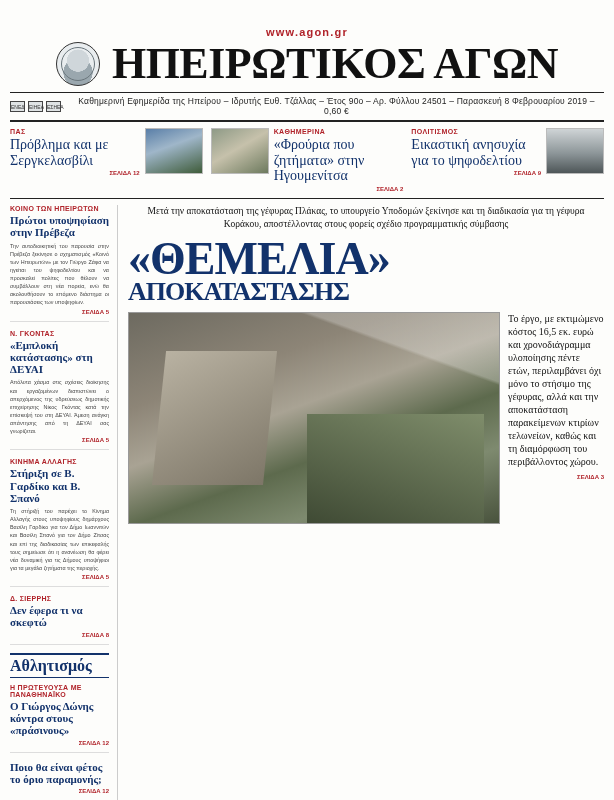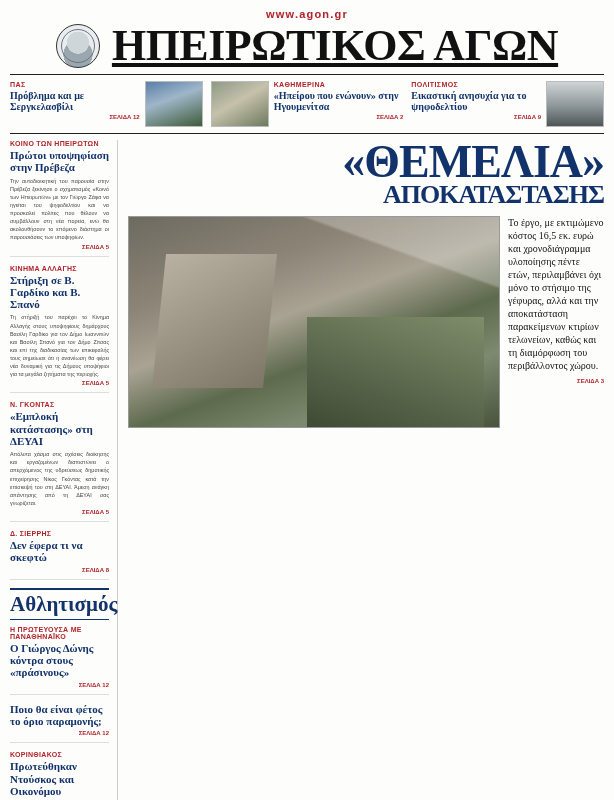--- a/index.html
+++ b/index.html
@@ -17,29 +17,28 @@
     padding: 0 10px;
   }
 
   
   .site-url {
     text-align: center;
     color: #b0232a;
     font-size: 11px;
     font-weight: bold;
     letter-spacing: 1.2px;
-    padding-top: 8px;
+    padding-top: 26px;
   }
   .masthead {
     display: flex;
     align-items: center;
     justify-content: center;
     gap: 12px;
     padding: 4px 0 2px;
-    text-decoration: underline;
   }
   .crest {
     width: 44px; height: 44px;
     border-radius: 50%;
     border: 1.5px solid #333;
     background:
       radial-gradient(circle at 50% 42%, #cfd6da 0 34%, transparent 35%),
       radial-gradient(circle at 50% 70%, #9aa7ae 0 40%, transparent 41%),
       #e9edef;
     position: relative;
@@ -94,21 +93,21 @@
     border-bottom: 1px solid #222;
   }
   .teaser { display: flex; gap: 5px; }
   .teaser-txt { flex: 1 1 auto; min-width: 0; }
   .teaser-kicker {
     font-size: 7px; font-weight: bold; color: #b0232a;
     letter-spacing: 0.4px; margin-bottom: 2px;
   }
   .teaser-head {
     font-family: "Liberation Serif", serif;
-    font-weight: bold; font-size: 10px; line-height: 1.12;
+    font-weight: normal; font-size: 14px; line-height: 1.12;
     color: #12326b;
   }
   .teaser-page {
     font-size: 6px; font-weight: bold; color: #b0232a; text-align: right;
     margin-top: 2px;
   }
   .thumb { flex: 0 0 58px; height: 46px; border: 1px solid #bbb; }
   .thumb.t1 { background: linear-gradient(160deg,#5a7fa8 0%,#9fb6c9 40%,#3f5c3a 100%); }
   .thumb.t2 { background: linear-gradient(150deg,#8e9a86 0%,#c6c1ab 45%,#6d7a5e 100%); }
   .thumb.t3 { background: linear-gradient(180deg,#cfd4d6 0%,#8d9699 55%,#4e5658 100%); }
@@ -133,37 +132,37 @@
     font-weight: bold; font-size: 11px; line-height: 1.12; color: #12326b;
     margin-bottom: 3px;
   }
   .rail-body {
     font-size: 5.4px; line-height: 1.5; color: #444; text-align: justify;
   }
   .rail-page { font-size: 6px; font-weight: bold; color: #b0232a; text-align: right; margin-top: 2px; }
 
   .sport-head {
     font-family: "Liberation Serif", serif;
-    font-weight: bold; font-size: 21px; color: #12326b;
+    font-weight: bold; font-size: 16px; color: #12326b;
     border-top: 2px solid #12326b; border-bottom: 1px solid #12326b;
     padding: 2px 0; margin: 2px 0 6px;
   }
 
   
   .lead-intro {
     font-family: "Liberation Serif", serif;
     font-size: 9.5px; line-height: 1.35; color: #111;
     text-align: center;
     padding: 0 4px 6px;
   }
   .lead-title {
     font-family: "Liberation Serif", serif;
     font-weight: bold;
     color: #12326b;
-    text-align: right;
+    text-align: left;
     line-height: 0.94;
     letter-spacing: -1px;
   }
   .lead-title .l1 { font-size: 46px; display: block; }
   .lead-title .l2 { font-size: 26px; display: block; }
 
   .lead-body { display: flex; gap: 8px; padding-top: 8px; }
   .lead-photo {
     flex: 1 1 auto;
     height: 212px;
@@ -199,36 +198,44 @@
 
   <div class="site-url">www.agon.gr</div>
 
   <div class="masthead">
     <div class="crest"></div>
     <div class="paper-title">ΗΠΕΙΡΩΤΙΚΟΣ ΑΓΩΝ</div>
   </div>
 
   <div class="rule-thin"></div>
 
+  <div class="subbar">
+    <div class="subbar-icons">
+      <span class="sq">ΕΝΕΔ</span>
+      <span class="sq">ΕΙΗΕΑ</span>
+      <span class="sq">ΕΣΗΕΑ</span>
+    </div>
+    <div class="subbar-text">Καθημερινή Εφημερίδα της Ηπείρου – Ιδρυτής Ευθ. Τζάλλας – Έτος 90ο – Αρ. Φύλλου 24501 – Παρασκευή 8 Φεβρουαρίου 2019 – 0,60 €</div>
+  </div>
 
   <div class="teasers">
     <div class="teaser">
       <div class="teaser-txt">
         <div class="teaser-kicker">ΠΑΣ</div>
         <div class="teaser-head">Πρόβλημα και με Σεργκελασβίλι</div>
         <div class="teaser-page">ΣΕΛΙΔΑ 12</div>
       </div>
       <div class="thumb t1"></div>
     </div>
 
     <div class="teaser">
       <div class="thumb t2"></div>
       <div class="teaser-txt">
         <div class="teaser-kicker">ΚΑΘΗΜΕΡΙΝΑ</div>
-        <div class="teaser-head">«Ηπείρου που ενώνουν» στην Ηγουμενίτσα</div>
+        <div class="teaser-head">«Φρούρια που ζητήματα» στην Ηγουμενίτσα</div>
         <div class="teaser-page">ΣΕΛΙΔΑ 2</div>
       </div>
     </div>
 
     <div class="teaser">
       <div class="teaser-txt">
         <div class="teaser-kicker">ΠΟΛΙΤΙΣΜΟΣ</div>
         <div class="teaser-head">Εικαστική ανησυχία για το ψηφοδελτίου</div>
         <div class="teaser-page">ΣΕΛΙΔΑ 9</div>
       </div>
@@ -241,34 +248,34 @@
     <div class="rail">
 
       <div class="rail-item">
         <div class="rail-kicker">ΚΟΙΝΟ ΤΩΝ ΗΠΕΙΡΩΤΩΝ</div>
         <div class="rail-head">Πρώτοι υποψηφίαση στην Πρέβεζα</div>
         <div class="rail-body">Την αυτοδιοικητική του παρουσία στην Πρέβεζα ξεκίνησε ο σχηματισμός «Κοινό των Ηπειρωτών» με τον Γιώργο Ζάφα να ηγείται του ψηφοδελτίου και να προσκαλεί πολίτες που θέλουν να συμβάλλουν στη νέα πορεία, ενώ θα ακολουθήσουν το επόμενο διάστημα οι παρουσιάσεις των υποψηφίων.</div>
         <div class="rail-page">ΣΕΛΙΔΑ 5</div>
       </div>
 
       <div class="rail-item">
+        <div class="rail-kicker">Ν. ΓΚΟΝΤΑΣ</div>
+        <div class="rail-head">«Εμπλοκή κατάστασης» στη ΔΕΥΑΙ</div>
+        <div class="rail-body">Απόλυτα χάσμα στις σχέσεις διοίκησης και εργαζομένων διαπιστώνει ο απερχόμενος της υδρεύσεως δημοτικής επιχείρησης Νίκος Γκόντας κατά την επίσκεψή του στη ΔΕΥΑΙ. Άμεση ανάγκη απάντησης από τη ΔΕΥΑΙ σας γνωρίζεται.</div>
+        <div class="rail-page">ΣΕΛΙΔΑ 5</div>
+      </div>
+
+      <div class="rail-item">
         <div class="rail-kicker">ΚΙΝΗΜΑ ΑΛΛΑΓΗΣ</div>
         <div class="rail-head">Στήριξη σε Β. Γαρδίκο και Β. Σπανό</div>
         <div class="rail-body">Τη στήριξή του παρέχει το Κίνημα Αλλαγής στους υποψηφίους δημάρχους Βασίλη Γαρδίκο για τον Δήμο Ιωαννιτών και Βασίλη Σπανό για τον Δήμο Ζίτσας και επί της διαδικασίας των επικεφαλής τους σημείωσε ότι η ανανέωση θα φέρει νέα δυναμική για τις Δήμους υποψήφιοι για τα μεγάλα ζητήματα της περιοχής.</div>
         <div class="rail-page">ΣΕΛΙΔΑ 5</div>
       </div>
 
       <div class="rail-item">
-        <div class="rail-kicker">Ν. ΓΚΟΝΤΑΣ</div>
-        <div class="rail-head">«Εμπλοκή κατάστασης» στη ΔΕΥΑΙ</div>
-        <div class="rail-body">Απόλυτα χάσμα στις σχέσεις διοίκησης και εργαζομένων διαπιστώνει ο απερχόμενος της υδρεύσεως δημοτικής επιχείρησης Νίκος Γκόντας κατά την επίσκεψή του στη ΔΕΥΑΙ. Άμεση ανάγκη απάντησης από τη ΔΕΥΑΙ σας γνωρίζεται.</div>
-        <div class="rail-page">ΣΕΛΙΔΑ 5</div>
-      </div>
-
-      <div class="rail-item">
         <div class="rail-kicker">Δ. ΣΙΕΡΡΗΣ</div>
         <div class="rail-head">Δεν έφερα τι να σκεφτώ</div>
         <div class="rail-page">ΣΕΛΙΔΑ 8</div>
       </div>
 
       <div class="sport-head">Αθλητισμός</div>
 
       <div class="rail-item">
         <div class="rail-kicker">Η ΠΡΩΤΕΥΟΥΣΑ ΜΕ ΠΑΝΑΘΗΝΑΪΚΟ</div>
         <div class="rail-head">Ο Γιώργος Δώνης κόντρα στους «πράσινους»</div>
@@ -282,20 +289,21 @@
 
       <div class="rail-item" style="border-bottom:none;">
         <div class="rail-kicker">ΚΟΡΙΝΘΙΑΚΟΣ</div>
         <div class="rail-head">Πρωτεύθηκαν Ντούσκος και Οικονόμου</div>
 
       </div>
     </div>
 
     <div class="main">
 
+      <div class="lead-intro">Μετά την αποκατάσταση της γέφυρας Πλάκας, το υπουργείο Υποδομών ξεκίνησε και τη διαδικασία για τη γέφυρα Κοράκου, αποστέλλοντας στους φορείς σχέδιο προγραμματικής σύμβασης</div>
 
       <div class="lead-title">
         <span class="l1">«ΘΕΜΕΛΙΑ»</span>
         <span class="l2">ΑΠΟΚΑΤΑΣΤΑΣΗΣ</span>
       </div>
 
       <div class="lead-body">
         <div class="lead-photo"></div>
         <div class="lead-caption">
           <div>Το έργο, με εκτιμώμενο κόστος 16,5 εκ. ευρώ και χρονοδιάγραμμα υλοποίησης πέντε ετών, περιλαμβάνει όχι μόνο το στήσιμο της γέφυρας, αλλά και την αποκατάσταση παρακείμενων κτιρίων τελωνείων, καθώς και τη διαμόρφωση του περιβάλλοντος χώρου.</div>

